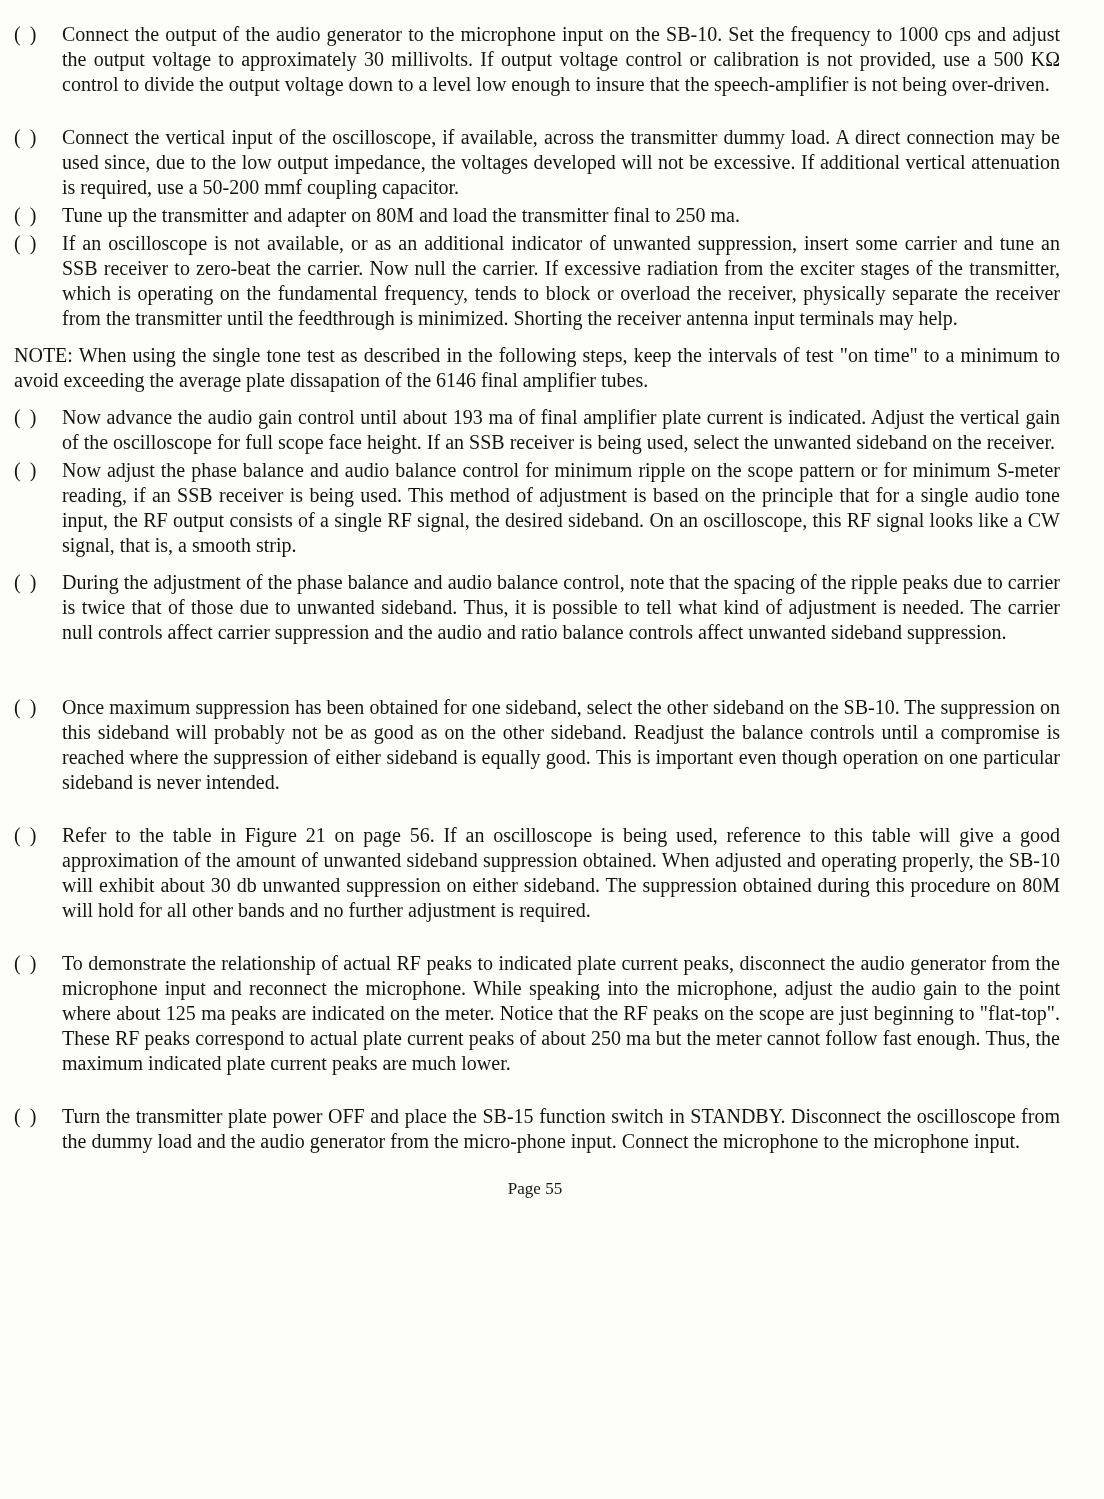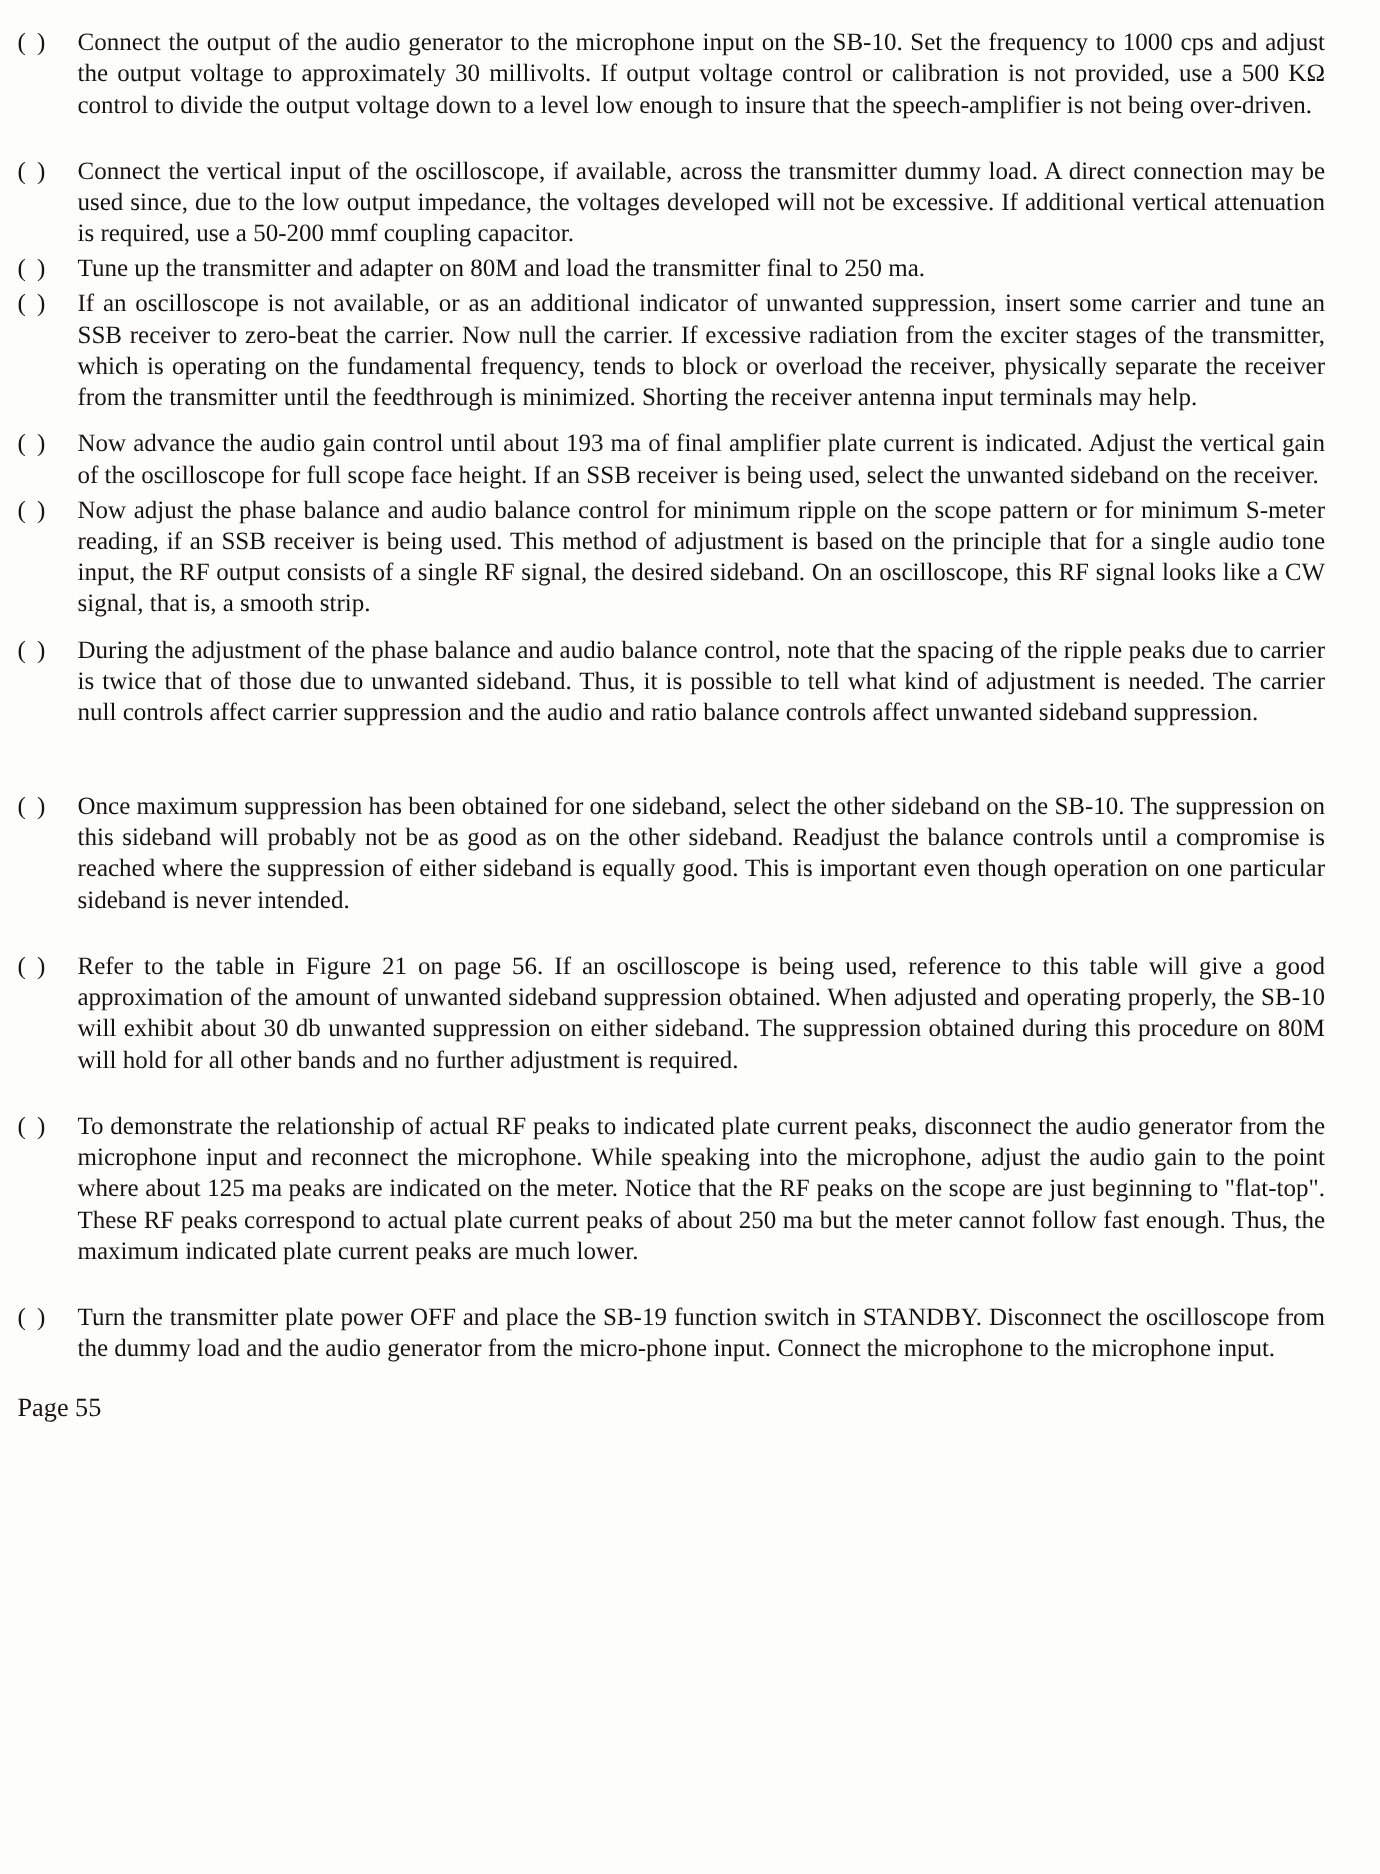--- a/index.html
+++ b/index.html
@@ -39,22 +39,22 @@
     margin: 0;
     text-align: justify;
   }
   
   .gap-xs { margin-top: 3px; }
   .gap-sm { margin-top: 12px; }
   .gap-md { margin-top: 28px; }
   .gap-lg { margin-top: 50px; }
   .footer {
     margin-top: 22px;
-    text-align: left;
-    font-size: 21px;
+    text-align: center;
+    font-size: 17px;
     padding-right: 4px;
   }
 </style>
 </head>
 <body>
 
 <div class="page">
 
   <div class="item">
     <span class="marker">( )</span>
@@ -69,20 +69,23 @@
   <div class="item gap-xs">
     <span class="marker">( )</span>
     <p class="text">Tune up the transmitter and adapter on 80M and load the transmitter final to 250 ma.</p>
   </div>
 
   <div class="item gap-xs">
     <span class="marker">( )</span>
     <p class="text">If an oscilloscope is not available, or as an additional indicator of unwanted suppression, insert some carrier and tune an SSB receiver to zero-beat the carrier. Now null the carrier. If excessive radiation from the exciter stages of the transmitter, which is operating on the fundamental frequency, tends to block or overload the receiver, physically separate the receiver from the transmitter until the feedthrough is minimized. Shorting the receiver antenna input terminals may help.</p>
   </div>
 
+  <div class="note gap-sm">
+    <p class="text">NOTE:  When using the single tone test as described in the following steps, keep the intervals of test "on time" to a minimum to avoid exceeding the average plate dissapation of the 6146 final amplifier tubes.</p>
+  </div>
 
   <div class="item gap-sm">
     <span class="marker">( )</span>
     <p class="text">Now advance the audio gain control until about 193 ma of final amplifier plate current is indicated. Adjust the vertical gain of the oscilloscope for full scope face height. If an SSB receiver is being used, select the unwanted sideband on the receiver.</p>
   </div>
 
   <div class="item gap-xs">
     <span class="marker">( )</span>
     <p class="text">Now adjust the phase balance and audio balance control for minimum ripple on the scope pattern or for minimum S-meter reading, if an SSB receiver is being used. This method of adjustment is based on the principle that for a single audio tone input, the RF output consists of a single RF signal, the desired sideband. On an oscilloscope, this RF signal looks like a CW signal, that is, a smooth strip.</p>
   </div>
@@ -102,18 +105,18 @@
     <p class="text">Refer to the table in Figure 21 on page 56. If an oscilloscope is being used, reference to this table will give a good approximation of the amount of unwanted sideband suppression obtained. When adjusted and operating properly, the SB-10 will exhibit about 30 db unwanted suppression on either sideband. The suppression obtained during this procedure on 80M will hold for all other bands and no further adjustment is required.</p>
   </div>
 
   <div class="item gap-md">
     <span class="marker">( )</span>
     <p class="text">To demonstrate the relationship of actual RF peaks to indicated plate current peaks, disconnect the audio generator from the microphone input and reconnect the microphone. While speaking into the microphone, adjust the audio gain to the point where about 125 ma peaks are indicated on the meter. Notice that the RF peaks on the scope are just beginning to "flat-top". These RF peaks correspond to actual plate current peaks of about 250 ma but the meter cannot follow fast enough. Thus, the maximum indicated plate current peaks are much lower.</p>
   </div>
 
   <div class="item gap-md">
     <span class="marker">( )</span>
-    <p class="text">Turn the transmitter plate power OFF and place the SB-19 function switch in STANDBY. Disconnect the oscilloscope from the dummy load and the audio generator from the micro-phone input.   Connect the microphone to the microphone input.</p>
+    <p class="text">Turn the transmitter plate power OFF and place the SB-15 function switch in STANDBY. Disconnect the oscilloscope from the dummy load and the audio generator from the micro-phone input.   Connect the microphone to the microphone input.</p>
   </div>
 
   <div class="footer">Page 55</div>
 
 </div>
 
 </body></html>

